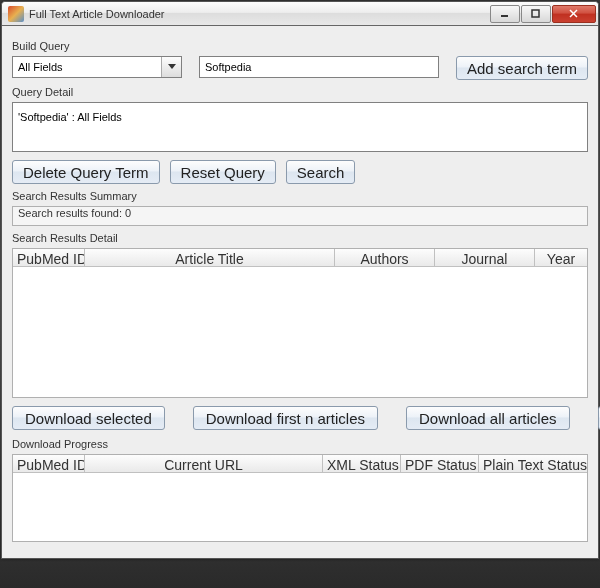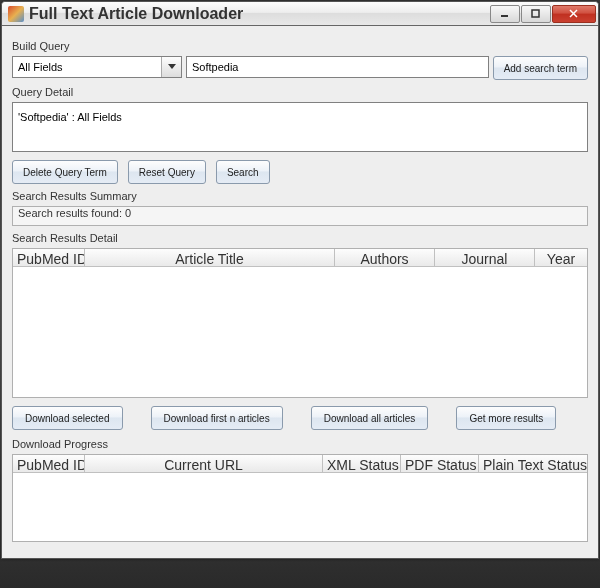--- a/index.html
+++ b/index.html
@@ -31,22 +31,21 @@
 .titlebar .app-icon {
   width: 16px; height: 16px;
   margin-right: 5px;
   background: linear-gradient(135deg, #d84a2a 0%, #e8b050 50%, #5a8fc8 100%);
   border-radius: 2px;
   display: inline-block;
 }
 .titlebar .title {
   flex: 1;
   color: #333;
-  font-size: 16px;
-  font-weight: bold;
+  font-size: 11px;
 }
 .win-btns { display: flex; gap: 0; }
 .win-btn {
   width: 30px; height: 18px;
   border: 1px solid #888;
   background: linear-gradient(to bottom, #f8f8f8, #d8d8d8);
   border-radius: 2px;
   margin-left: 1px;
   display: flex; align-items: center; justify-content: center;
   font-size: 11px;
@@ -62,21 +61,21 @@
 .content {
   padding: 8px 10px;
   background: #eeeeee;
 }
 .section-label {
   font-size: 11px;
   color: #333;
   margin-bottom: 4px;
   margin-top: 6px;
 }
-.row { display: flex; gap: 4px; align-items: stretch; margin-bottom: 6px; }
+.row { display: flex; gap: 17px; align-items: stretch; margin-bottom: 6px; }
 .combo {
   width: 170px; height: 22px;
   background: #fff;
   border: 1px solid #808080;
   display: flex; align-items: center;
   padding-left: 5px;
   position: relative;
 }
 .combo .arrow {
   width: 20px; height: 20px;
@@ -94,21 +93,21 @@
   font-size: 11px;
 }
 .search-input { flex: 1; }
 .btn {
   height: 24px;
   padding: 0 10px;
   border: 1px solid #8a9aac;
   background: linear-gradient(to bottom, #fdfdfd 0%, #edf2f8 45%, #dde6f0 50%, #e5ecf5 100%);
   border-radius: 3px;
   font-family: inherit;
-  font-size: 10px;
+  font-size: 15px;
   color: #222;
   cursor: pointer;
   white-space: nowrap;
 }
 .query-detail {
   width: 100%;
   height: 50px;
   border: 1px solid #808080;
   background: #fff;
   padding: 8px 5px;

